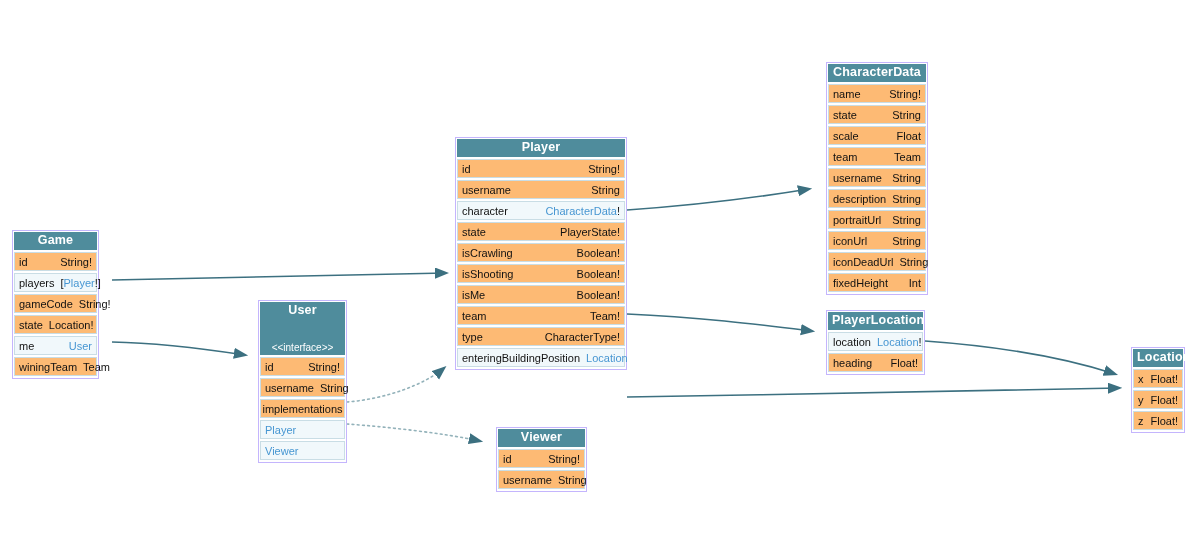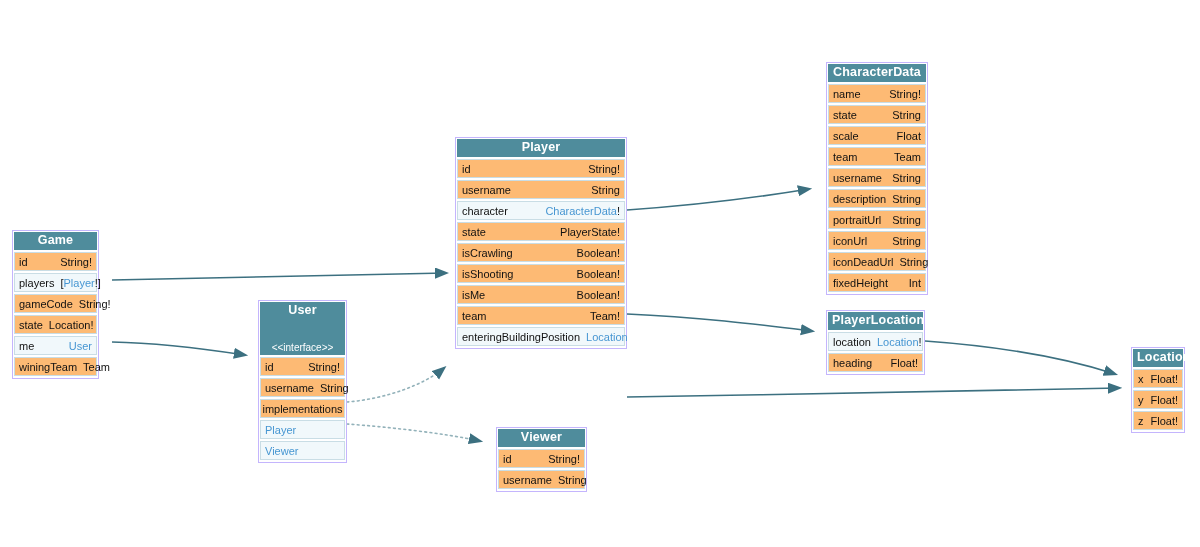--- a/index.html
+++ b/index.html
@@ -139,20 +139,24 @@
           <span class="ftype">Boolean!</span>
         </div>
         <div class="gv-row">
           <span class="fname">isMe</span>
           <span class="ftype">Boolean!</span>
         </div>
         <div class="gv-row">
           <span class="fname">team</span>
           <span class="ftype">Team!</span>
         </div>
+        <div class="gv-row">
+          <span class="fname">type</span>
+          <span class="ftype">CharacterType!</span>
+        </div>
         <div class="gv-row linked">
           <span class="fname">enteringBuildingPosition</span>
           <span class="ftype"><span></span><span class="flink">Location</span><span></span></span>
         </div>
       </div>
   </div>
     <div class="gv-table" style="left: 826px; top: 62px; width: 102px;">
     <div class="gv-header">
       <div class="gv-title">CharacterData</div>
 

